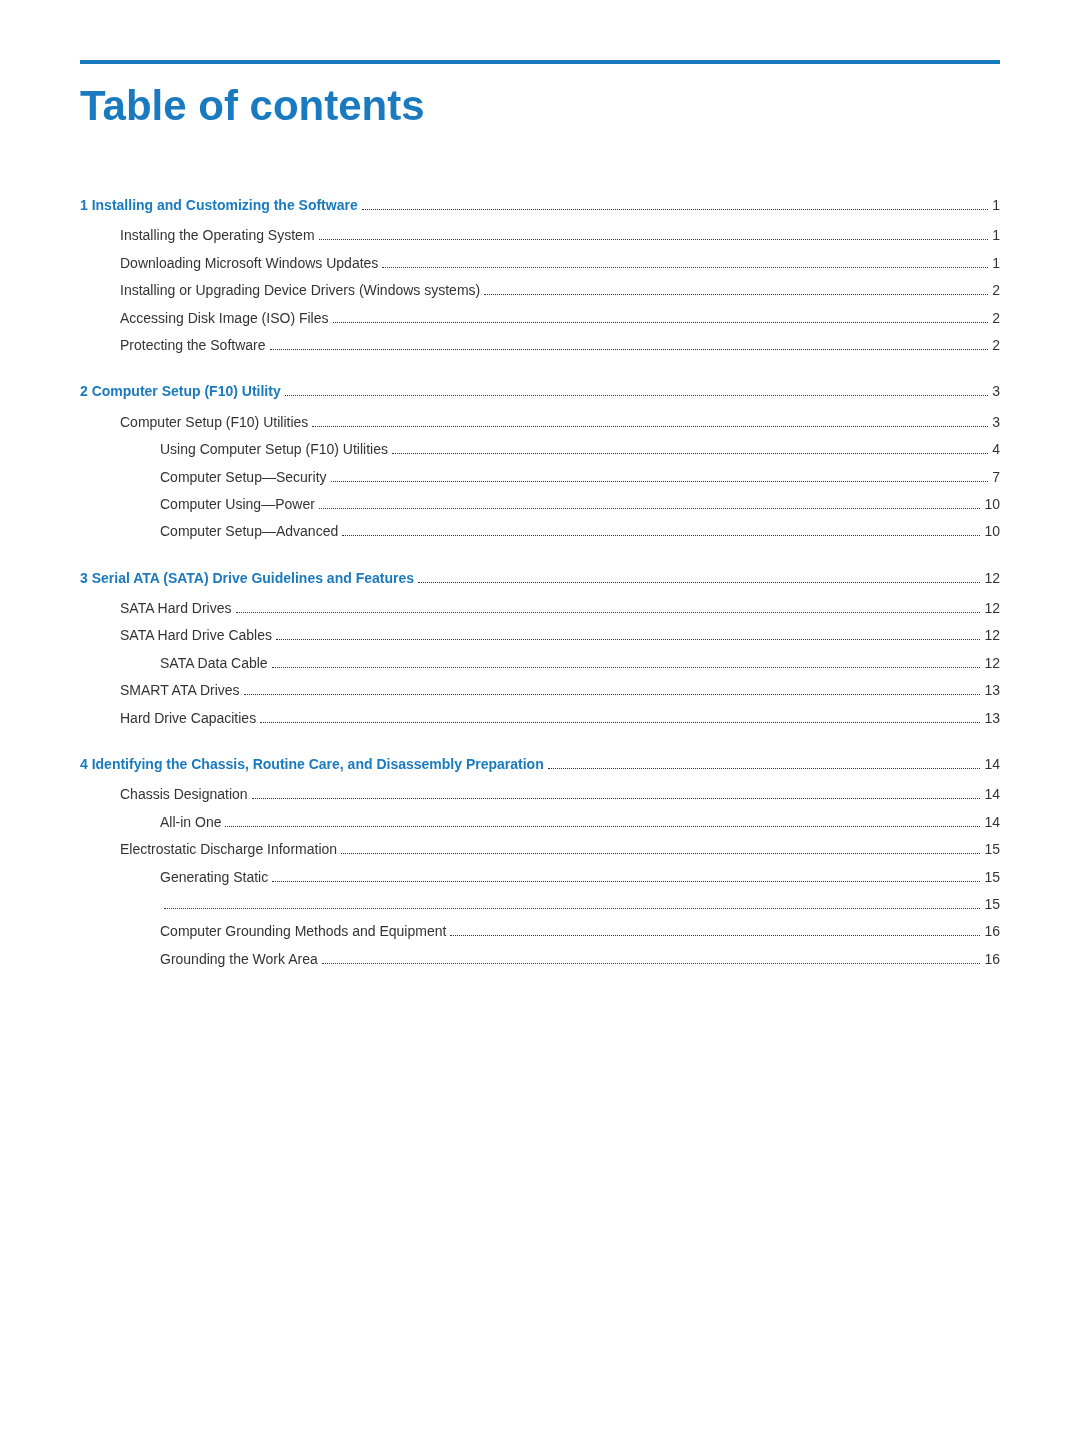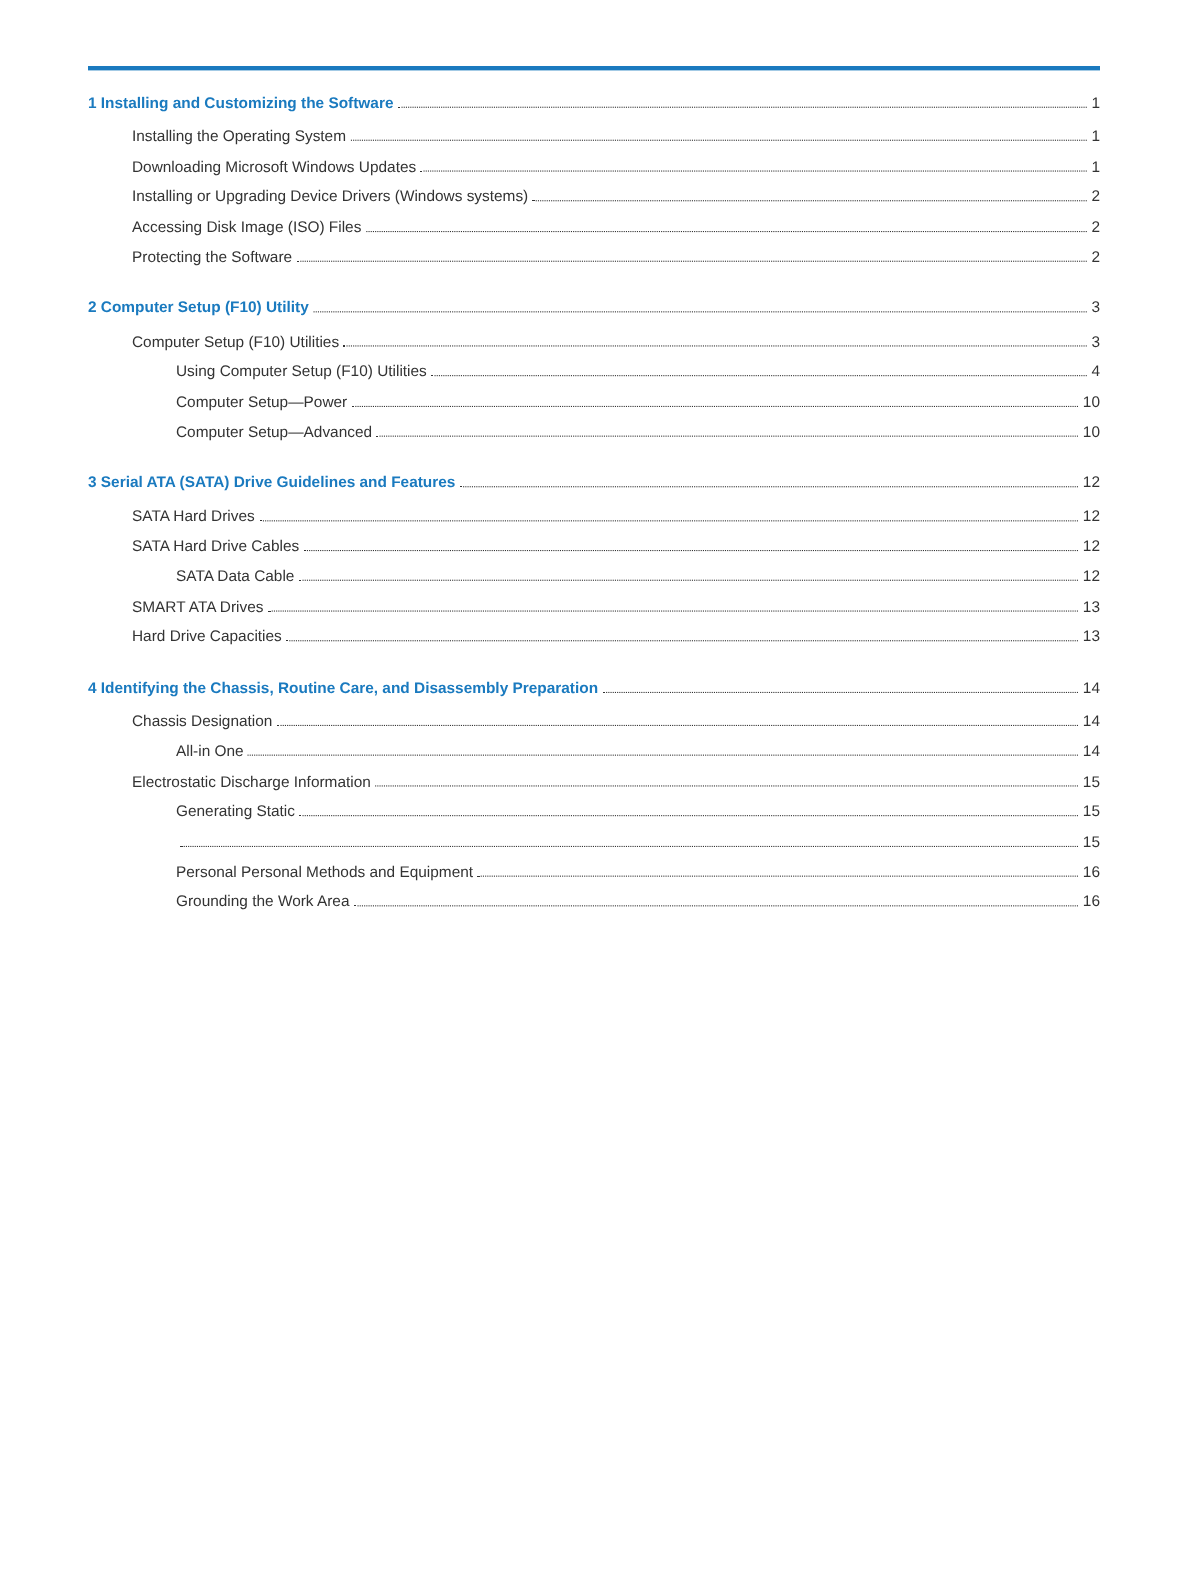--- a/index.html
+++ b/index.html
@@ -83,20 +83,21 @@
     .page-wrapper {
       position: relative;
       min-height: 1437px;
     }
   </style>
 </head>
 <body>
 
 <div class="page-wrapper">
   <div class="top-border"></div>
+  <h1 class="page-title">Table of contents</h1>
 
   <div class="toc-container">
 
     <div class="toc-group">
       <div class="toc-entry toc-chapter">
         <span class="toc-entry-text toc-chapter-title">1  Installing and Customizing the Software</span>
         <span class="toc-entry-dots"></span>
         <span class="toc-entry-page">1</span>
       </div>
       <div class="toc-entry toc-section">
@@ -136,21 +137,26 @@
         <span class="toc-entry-text">Computer Setup (F10) Utilities</span>
         <span class="toc-entry-dots"></span>
         <span class="toc-entry-page">3</span>
       </div>
       <div class="toc-entry toc-subsection">
         <span class="toc-entry-text">Using Computer Setup (F10) Utilities</span>
         <span class="toc-entry-dots"></span>
         <span class="toc-entry-page">4</span>
       </div>
       <div class="toc-entry toc-subsection">
-        <span class="toc-entry-text">Computer Setup—Power</span>
+        <span class="toc-entry-text">Computer Setup—Security</span>
+        <span class="toc-entry-dots"></span>
+        <span class="toc-entry-page">7</span>
+      </div>
+      <div class="toc-entry toc-subsection">
+        <span class="toc-entry-text">Computer Using—Power</span>
         <span class="toc-entry-dots"></span>
         <span class="toc-entry-page">10</span>
       </div>
       <div class="toc-entry toc-subsection">
         <span class="toc-entry-text">Computer Setup—Advanced</span>
         <span class="toc-entry-dots"></span>
         <span class="toc-entry-page">10</span>
       </div>
     </div>
 
@@ -211,21 +217,21 @@
       <div class="toc-entry toc-subsection">
         <span class="toc-entry-text">Generating Static</span>
         <span class="toc-entry-dots"></span>
         <span class="toc-entry-page">15</span>
       </div>
       <div class="toc-entry toc-subsection">
         <span class="toc-entry-dots"></span>
         <span class="toc-entry-page">15</span>
       </div>
       <div class="toc-entry toc-subsection">
-        <span class="toc-entry-text">Personal Personal Methods and Equipment</span>
+        <span class="toc-entry-text">Computer Grounding Methods and Equipment</span>
         <span class="toc-entry-dots"></span>
         <span class="toc-entry-page">16</span>
       </div>
       <div class="toc-entry toc-subsection">
         <span class="toc-entry-text">Grounding the Work Area</span>
         <span class="toc-entry-dots"></span>
         <span class="toc-entry-page">16</span>
       </div>
     </div>
   </div>

